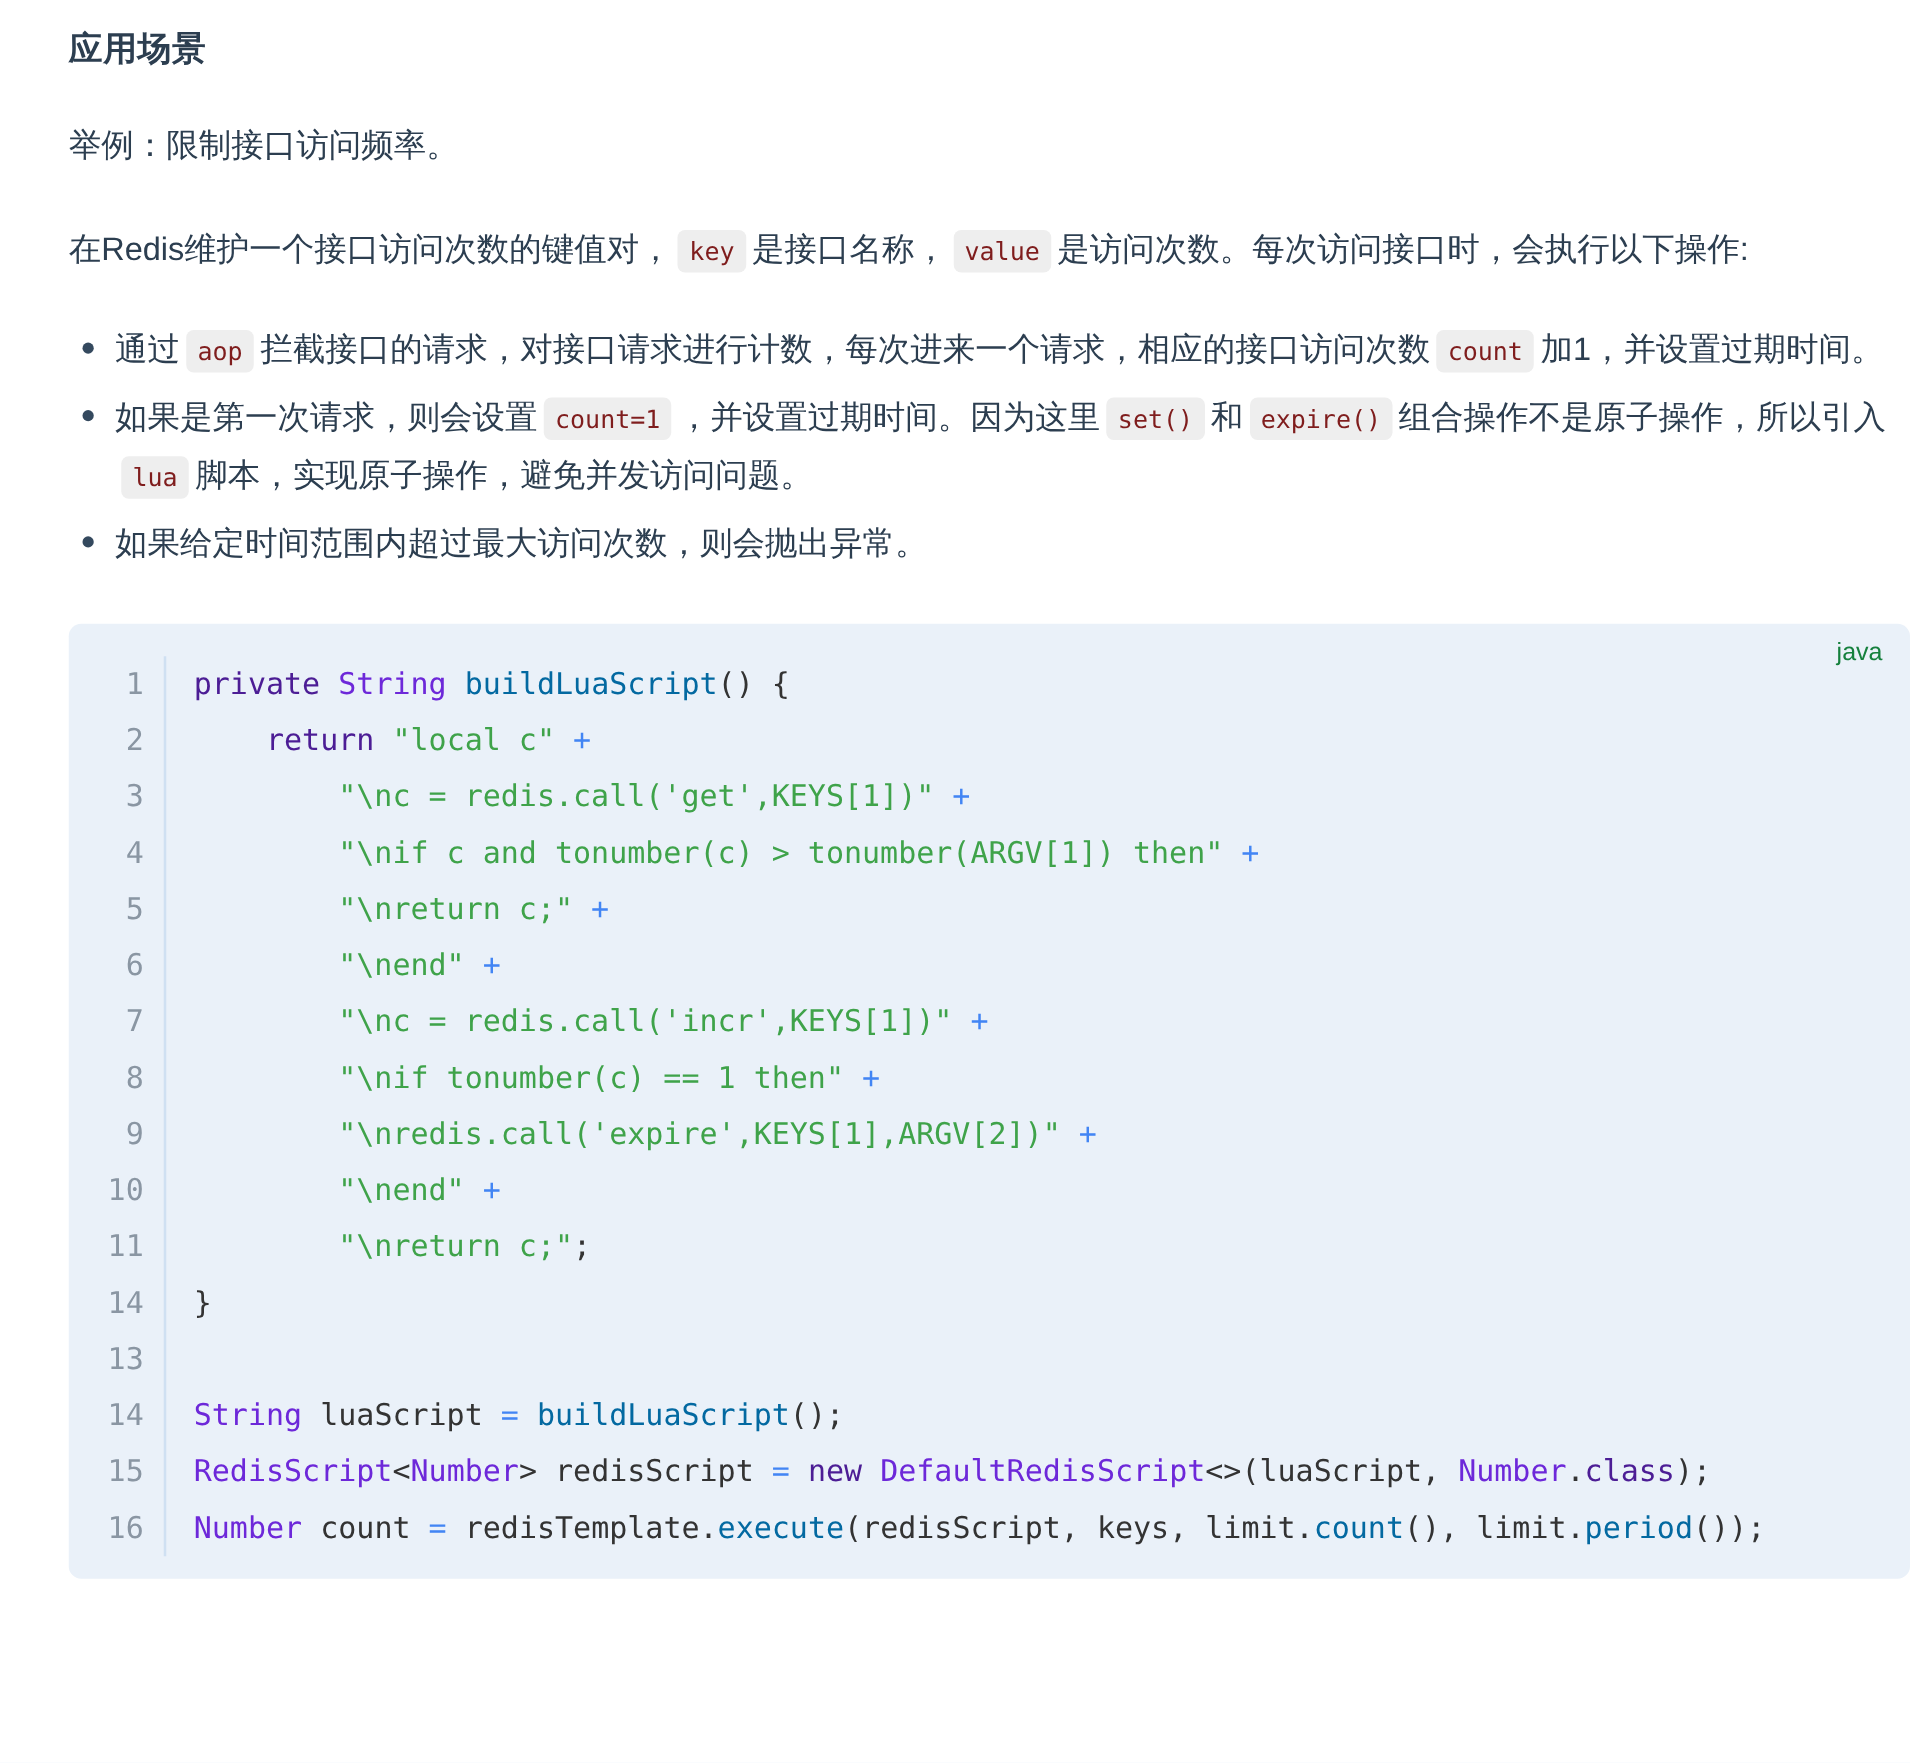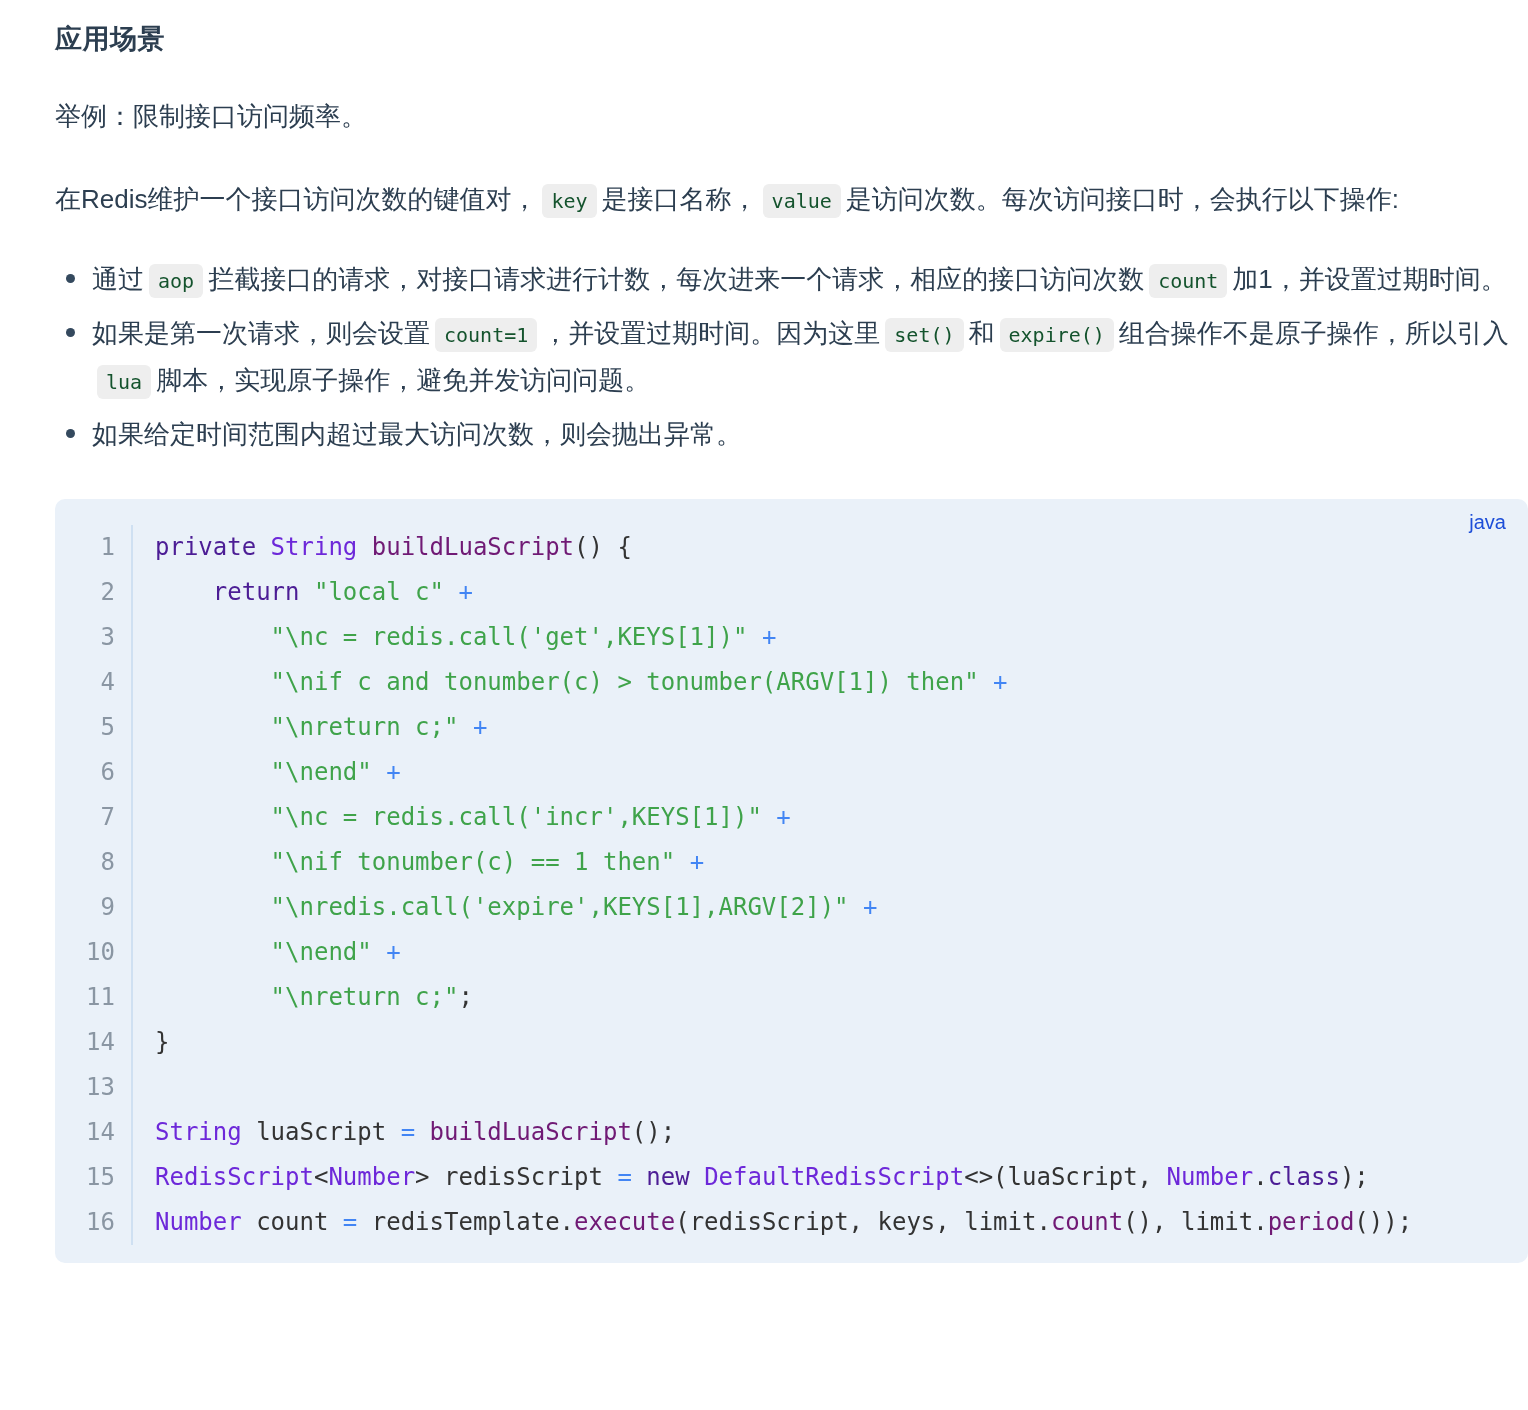--- a/index.html
+++ b/index.html
@@ -63,21 +63,21 @@
     width: 9px;
     height: 9px;
     border-radius: 50%;
     background: #34495e;
   }
 
   code.chip {
     font-family: "DejaVu Sans Mono", "Liberation Mono", monospace;
     font-size: 20px;
     background: #eeeeee;
-    color: #14532d;
+    color: #7f1d1d;
     border-radius: 6px;
     padding: 5px 9px;
     margin: 0 5px;
     white-space: nowrap;
   }
 
   
   .codeblock {
     position: relative;
     margin: 42px 0 0 0;
@@ -86,21 +86,21 @@
     width: 1473px;
     padding: 26px 0 18px 0;
     box-sizing: border-box;
     overflow: hidden;
   }
   .lang-label {
     position: absolute;
     top: 12px;
     right: 22px;
     font-size: 20px;
-    color: #1d4ed8;
+    color: #15803d;
     font-family: "Liberation Sans", sans-serif;
   }
   .code-table {
     display: flex;
     font-family: "DejaVu Sans Mono", "Liberation Mono", monospace;
     font-size: 24px;
     line-height: 45px;
   }
   .gutter {
     flex: 0 0 auto;
@@ -117,21 +117,21 @@
     flex: 1 1 auto;
     padding-left: 22px;
     white-space: pre;
     color: #333333;
   }
   .codelines div { height: 45px; }
 
   
   .t-kw   { color: #4c1d95; }   
   .t-type { color: #6d28d9; }   
-  .t-fn   { color: #701a75; }   
+  .t-fn   { color: #0369a1; }   
   .t-str  { color: #3fa34a; }   
   .t-op   { color: #4285f4; }   
   .t-plain{ color: #333333; }
 </style>
 </head>
 <body>
 
 <div class="page">
 
   <h2 class="heading">应用场景</h2>

